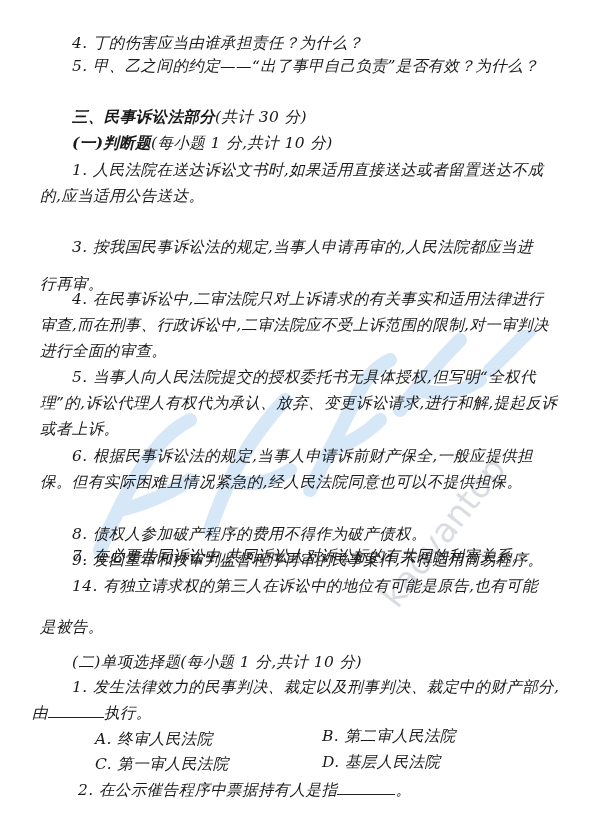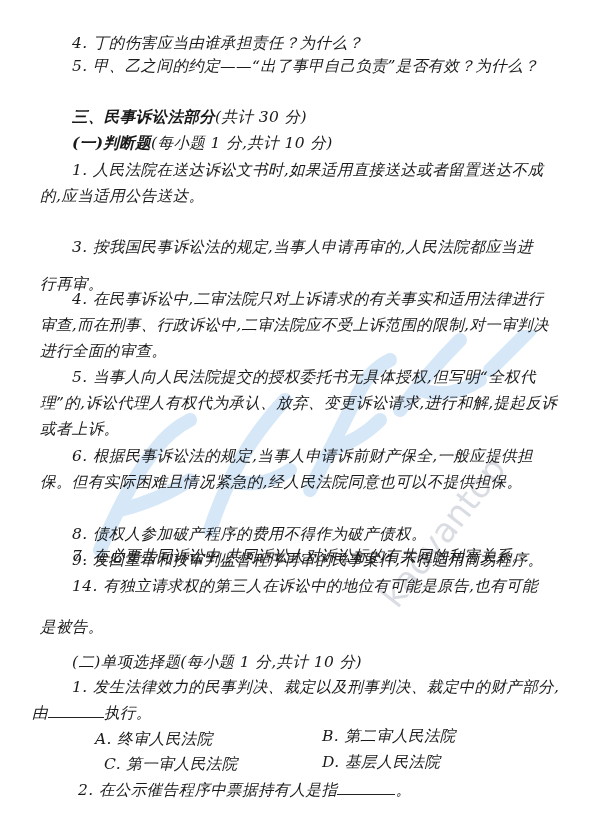--- a/index.html
+++ b/index.html
@@ -73,20 +73,20 @@
     <div class="line" style="left:72px; top:576px;">14. 有独立请求权的第三人在诉讼中的地位有可能是原告,也有可能</div>
     <div class="line" style="left:40px; top:581px;margin-top:36px;">是被告。</div>
 
     <div class="line" style="left:72px; top:652px;">(二)单项选择题(每小题 1 分,共计 10 分)</div>
     <div class="line" style="left:72px; top:677px;">1. 发生法律效力的民事判决、裁定以及刑事判决、裁定中的财产部分,</div>
     <div class="line" style="left:32px; top:703px;">
       <span>由</span><span class="blank" style="width:56px;"></span><span>执行。</span>
     </div>
     <div class="line" style="left:322px; top:726px;">B. 第二审人民法院</div>
     <div class="line" style="left:95px; top:729px;">A. 终审人民法院</div>
-    <div class="line" style="left:104px; top:754px;">C. 第一审人民法院</div>
+    <div class="line" style="left:95px; top:754px;">C. 第一审人民法院</div>
     <div class="line" style="left:322px; top:752px;">D. 基层人民法院</div>
     <div class="line" style="left:78px; top:780px;">
       <span>2. 在公示催告程序中票据持有人是指</span><span class="blank" style="width:58px;"></span><span>。</span>
     </div>
 
   </div>
 </div>
 
 </body></html>

